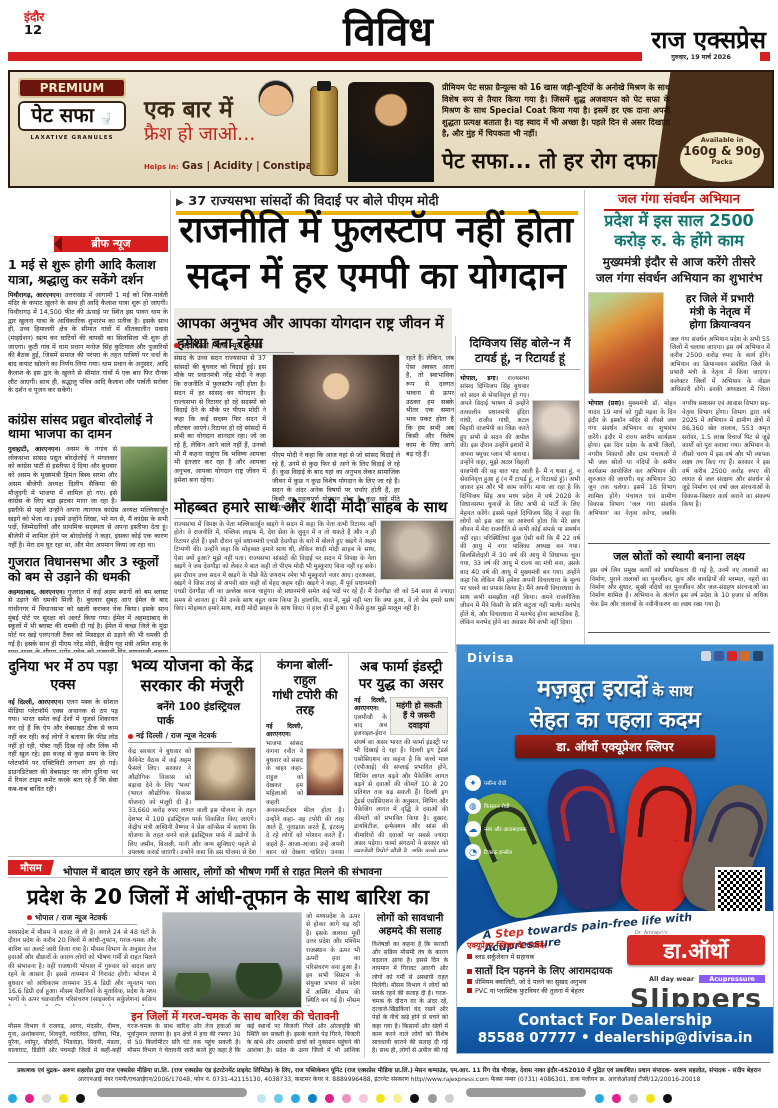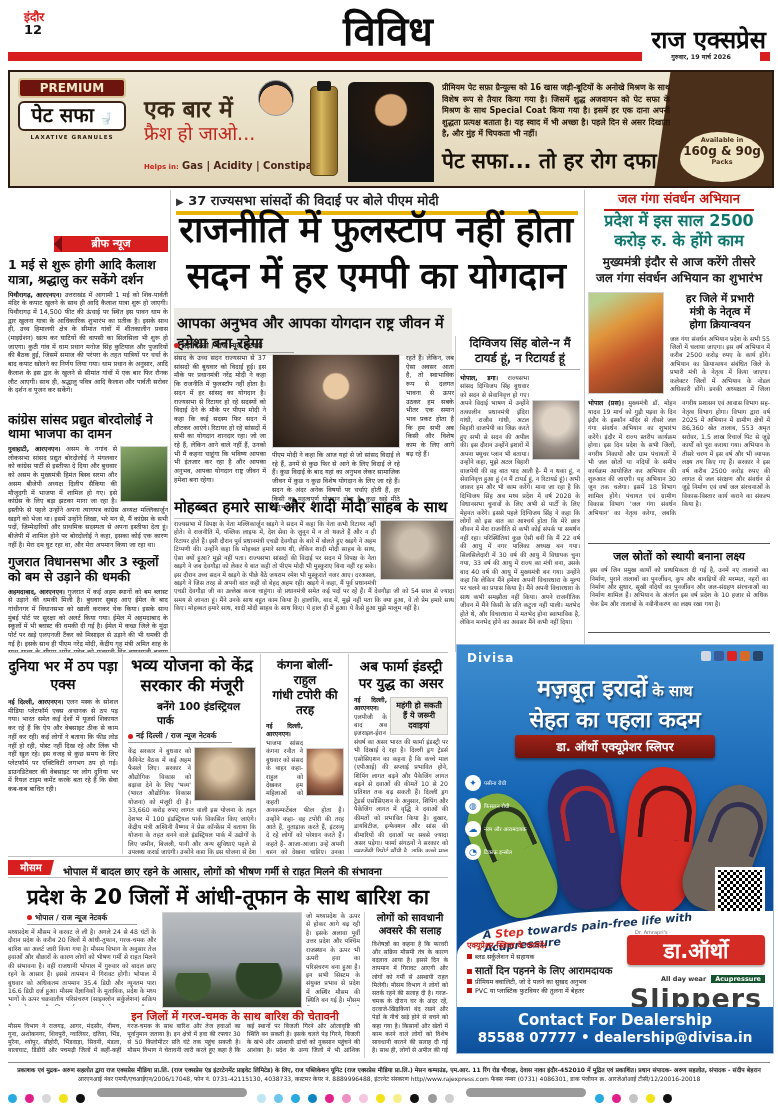--- a/index.html
+++ b/index.html
@@ -289,21 +289,21 @@
       <div style="font-size:6.4px;color:#222;line-height:1.5;"><span class="benefit-sq"></span><span>ब्लड सर्कुलेशन में सहायक</span></div>
       <div style="font-size:10px;color:#222;line-height:1.5;font-weight:bold;"><span class="benefit-sq"></span><span>सातों दिन पहनने के लिए आरामदायक</span></div>
       <div style="font-size:6.4px;color:#222;line-height:1.5;"><span class="benefit-sq"></span><span>प्रीमियम क्वालिटी, जो दे पलने का सुखद अनुभव</span></div>
       <div style="font-size:6.4px;color:#222;line-height:1.5;"><span class="benefit-sq"></span><span>PVC या प्लास्टिक फुटवियर की तुलना में बेहतर</span></div>
     </div>
     <div class="abs ctr" style="left:170px;top:18px;width:138px;">
       <div style="font-size:5px;color:#666;text-align:left;margin-left:8px;">Dr. Amrapri's</div>
       <div class="b" style="background:#d42b24;color:#fff;font-size:21px;border-radius:4px;padding:1px 0;box-shadow:0 2px 2px rgba(0,0,0,.3);">डा.ऑर्थो</div>
       <div style="text-align:right;margin-top:1px;">
         <span class="b" style="font-size:6.5px;color:#333;">All day wear</span>
-        <span class="b" style="font-size:6.5px;color:#fff;background:#14532d;padding:0 4px;">Acupressure</span>
+        <span class="b" style="font-size:6.5px;color:#fff;background:#8b5cf6;padding:0 10px;">Acupressure</span>
       </div>
       <div class="b" style="font-size:27px;color:#3c3c3c;letter-spacing:1px;margin-top:-2px;">Slippers</div>
     </div>
   </div>
 
   <div class="abs ctr" style="left:0;top:362px;width:316px;height:46px;background:linear-gradient(180deg,#1e6cb8,#0d4f9b);color:#fff;">
     <div class="b" style="font-size:15px;margin-top:4px;">Contact For Dealership</div>
     <div class="b" style="font-size:13.5px;">85588 07777 • dealership@divisa.in</div>
   </div>
 </div>
@@ -325,21 +325,21 @@
 </div>
 <div class="abs photo" style="left:162px;top:912px;width:138px;height:94px;background:linear-gradient(180deg,#b9bdc2 0%,#9aa0a6 55%,#55614f 80%,#33402e);">
   <div style="position:absolute;left:10px;bottom:0;width:40px;height:34px;background:radial-gradient(circle at 50% 30%,#3f5a33 55%,transparent 60%);"></div>
   <div style="position:absolute;right:16px;bottom:0;width:52px;height:44px;background:radial-gradient(circle at 50% 30%,#2e4426 55%,transparent 60%);"></div>
 </div>
 <div class="abs body-txt" style="left:306px;top:912px;width:54px;height:94px;font-size:6.2px;">जो मध्यप्रदेश के ऊपर से होकर आगे बढ़ रही है। इसके अलावा पूर्वी उत्तर प्रदेश और पश्चिम राजस्थान के ऊपर भी ऊपरी हवा का परिसंचरण बना हुआ है। इन सभी सिस्टम के संयुक्त प्रभाव से प्रदेश में अस्थिर मौसम की स्थिति बन गई है। मौसम में यह बदलाव दो से तीन दिन तक रह सकता है। इसके बाद गर्मी का दौर शुरू हो जाएगा और दिन-रात के तापमान में इजाफा होगा।</div>
 
 <div class="abs" style="left:372px;top:912px;width:76px;height:146px;overflow:hidden;">
   <div class="b ctr" style="font-size:10px;line-height:1.25;color:#111;">
     <span>लोगों को सावधानी</span><br>
-    <span>अवसरे की सलाह</span>
+    <span>अहमदे की सलाह</span>
   </div>
   <div class="body-txt" style="height:114px;margin-top:3px;font-size:6.0px;">विशेषज्ञों का कहना है कि फरवरी और सक्रिय मौसमी तंत्र के कारण बदलाव आया है। इससे दिन के तापमान में गिरावट आएगी और लोगों को गर्मी से अस्थायी राहत मिलेगी। मौसम विभाग ने लोगों को सतर्क रहने की सलाह दी है। गरज-चमक के दौरान घर के अंदर रहें, दरवाजे-खिड़कियां बंद रखने और पेड़ों के नीचे खड़े होने से बचने को कहा गया है। किसानों और खेतों में काम करने वाले लोगों को विशेष सावधानी बरतने की सलाह दी गई है। साथ ही, लोगों से अपील की गई है कि आंधी-तूफान के दौरान वाहन न चलाएं, बिजली के खंभों और तारों से दूर रहने की अपील की है।</div>
 </div>
 
 <div class="abs b ctr" style="left:110px;top:1008px;width:250px;font-size:11px;color:#c01a12;">इन जिलों में गरज-चमक के साथ बारिश की चेतावनी</div>
 <div class="abs body-txt" style="left:8px;top:1022px;width:352px;height:36px;column-count:3;column-gap:6px;font-size:6.0px;">मौसम विभाग ने राजगढ़, आगर, मंदसौर, नीमच, गुना, अशोकनगर, शिवपुरी, ग्वालियर, दतिया, भिंड, मुरैना, श्योपुर, सीहोरी, भिंडवाड़ा, सिवनी, मंडला, बालाघाट, डिंडौरी और पचमढ़ी जिलों में कहीं-कहीं गरज-चमक के साथ बारिश और तेज हवाओं का पूर्वानुमान जताया है। इन क्षेत्रों में हवा की रफ्तार 30 से 50 किलोमीटर प्रति घंटे तक पहुंच सकती है। मौसम विभाग ने चेतावनी जारी करते हुए कहा है कि कई स्थानों पर बिजली गिरने और ओलावृष्टि की स्थिति बन सकती है। इसके चलते पेड़ गिरने, बिजली के खंभे और अस्थायी ढांचों को नुकसान पहुंचने की आशंका है। प्रदेश के अन्य जिलों में भी आंशिक बादल छाए रहने और कहीं-कहीं हल्की बारिश या गरज-चमक की संभावना बनी हुई है, जबकि कुछ इलाकों में मौसम शुष्क रह सकता है।</div>
 
 <div class="abs hline" style="left:8px;top:1062px;width:762px;background:#888;"></div>
 <div class="abs ctr" style="left:8px;top:1066px;width:762px;font-size:6px;color:#222;font-weight:bold;">प्रकाशक एवं मुद्रक- अरुण सहलोत द्वारा राज एक्सप्रेस मीडिया प्रा.लि. (राज एक्सप्रेस एंड इंटरटेनमेंट प्राइवेट लिमिटेड) के लिए, राज पब्लिकेशन यूनिट (राज एक्सप्रेस मीडिया प्रा.लि.) मेसन कम्पाउंड, एम.आर. 11 रिंग रोड चौराहा, देवास नाका इंदौर-452010 में मुद्रित एवं प्रकाशित। प्रधान संपादक- अरुण सहलोत, संपादक - संदीप बेहरान</div>
 <div class="abs ctr" style="left:48px;top:1075px;width:682px;font-size:6px;color:#222;">आरएनआई नंबर एमपी/एचआईएन/2006/17048, फोन नं. 0731-42115130, 4038733, कस्टमर केयर नं. 8889996488, इंटरनेट संस्करण http//www.rajexpress.com फैक्स नम्बर (0731) 4086301, डाक पंजीयन क्र. आरजेओआई टीसी/12/20016-20018</div>

